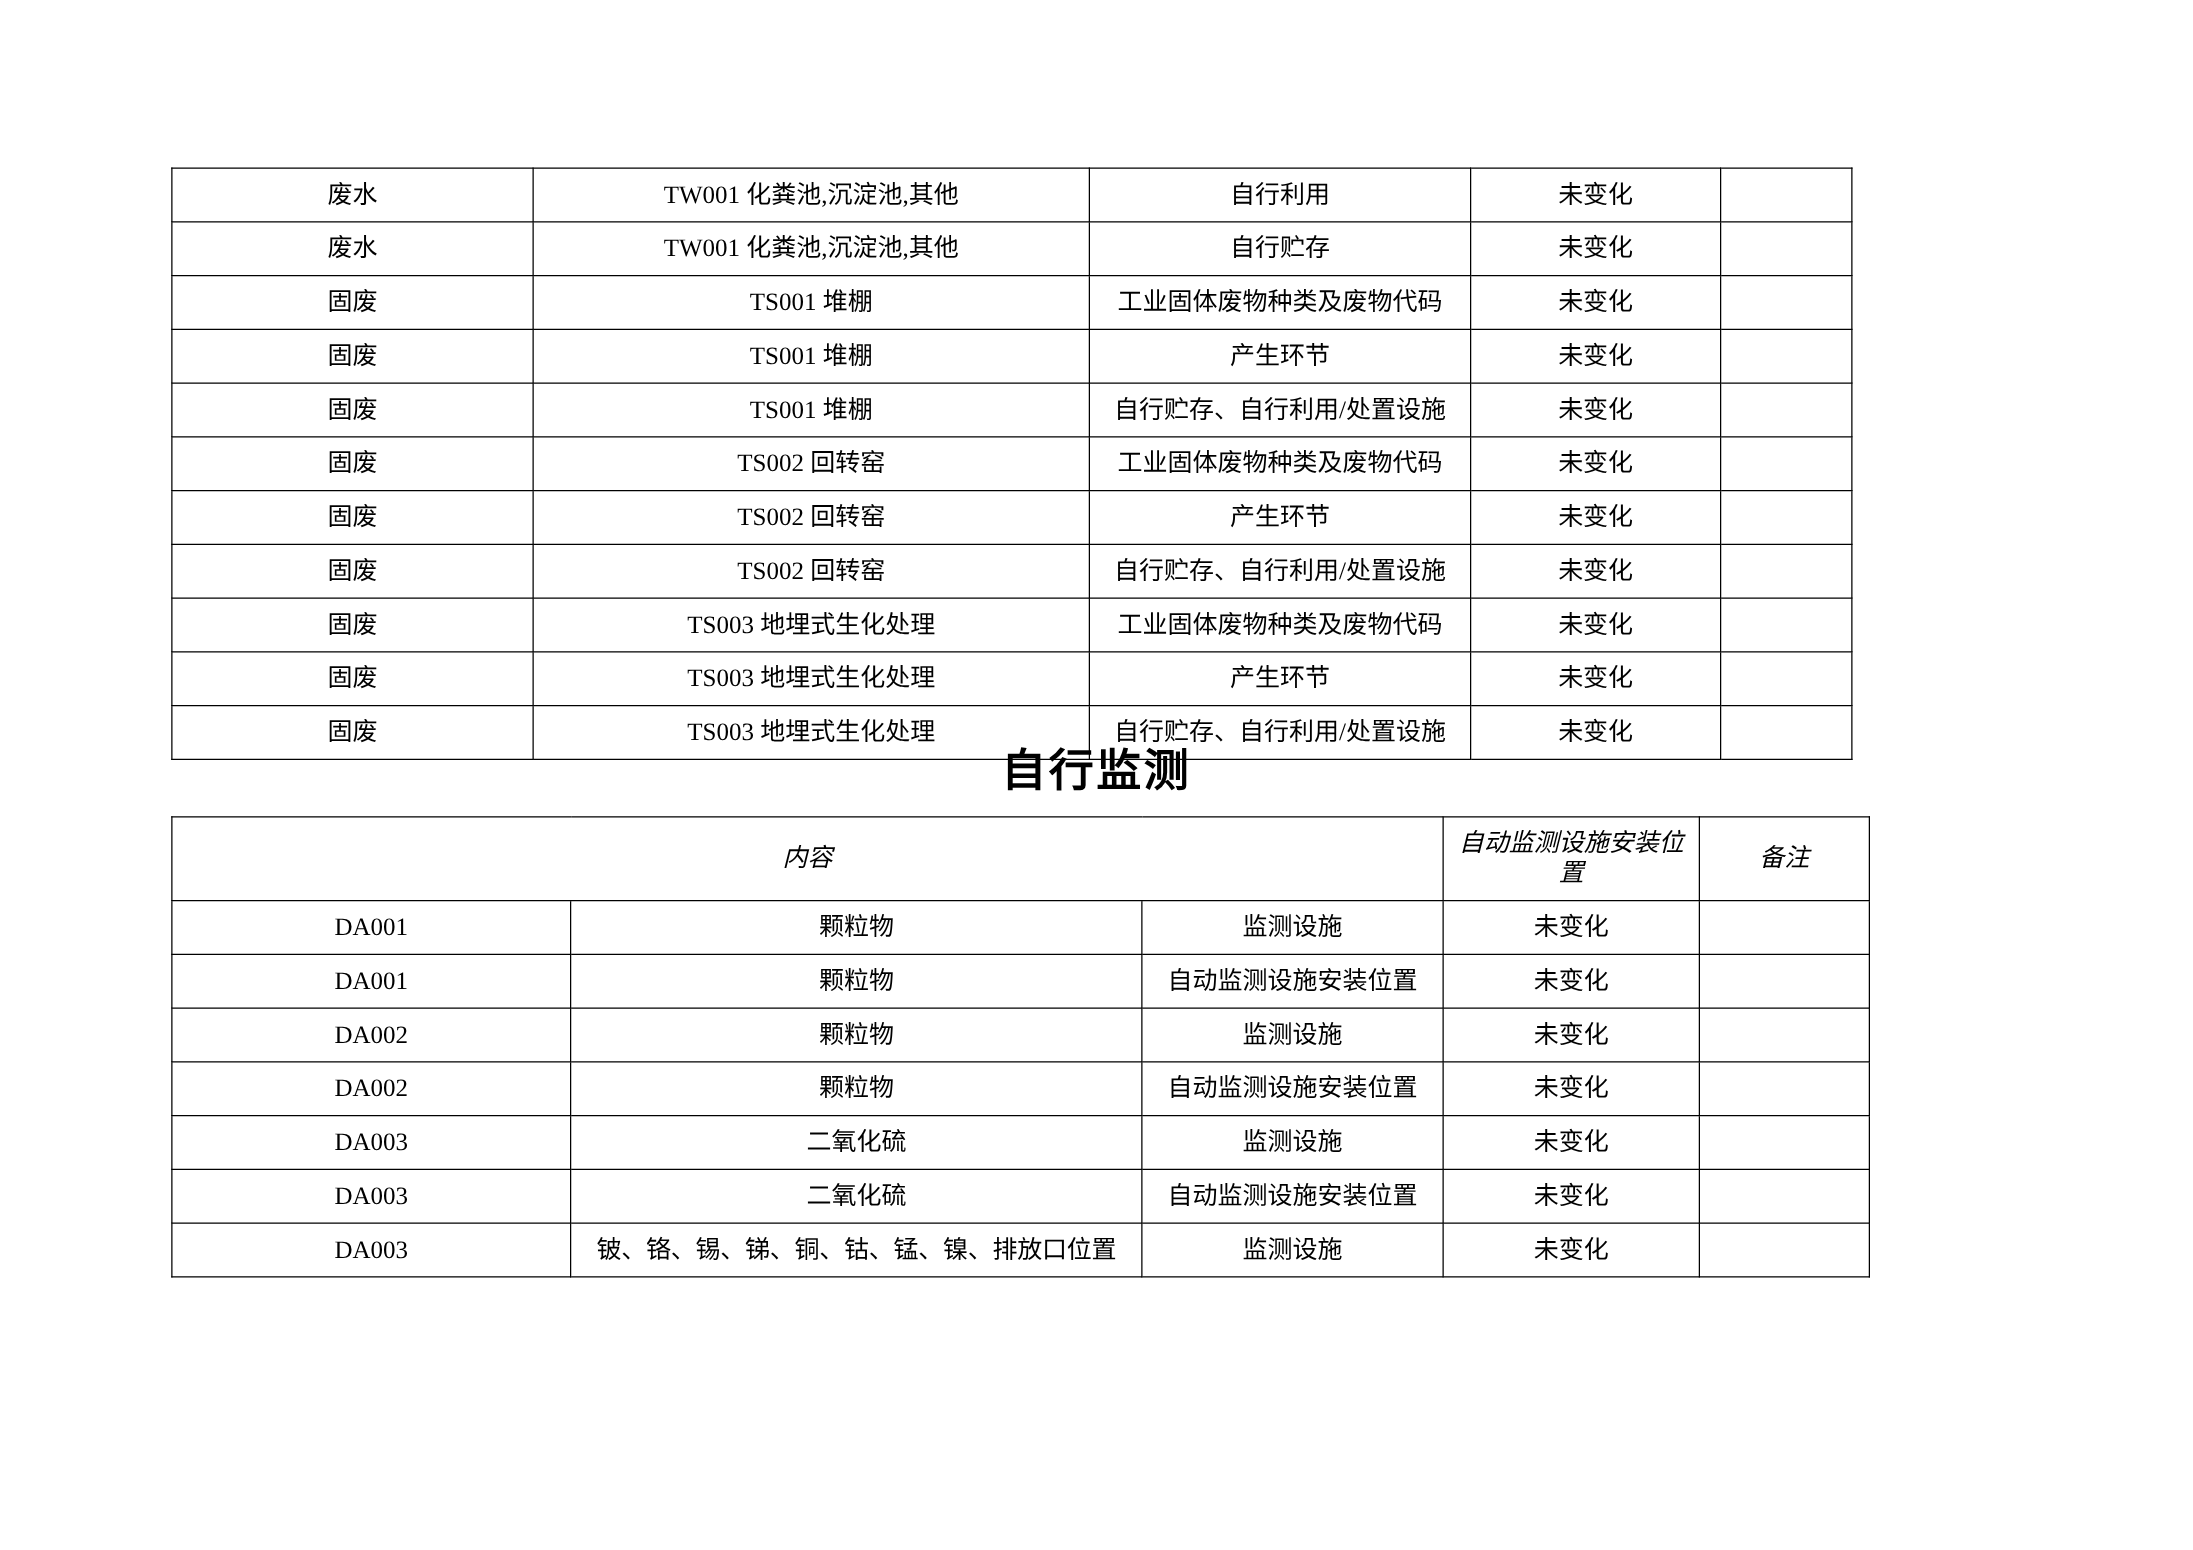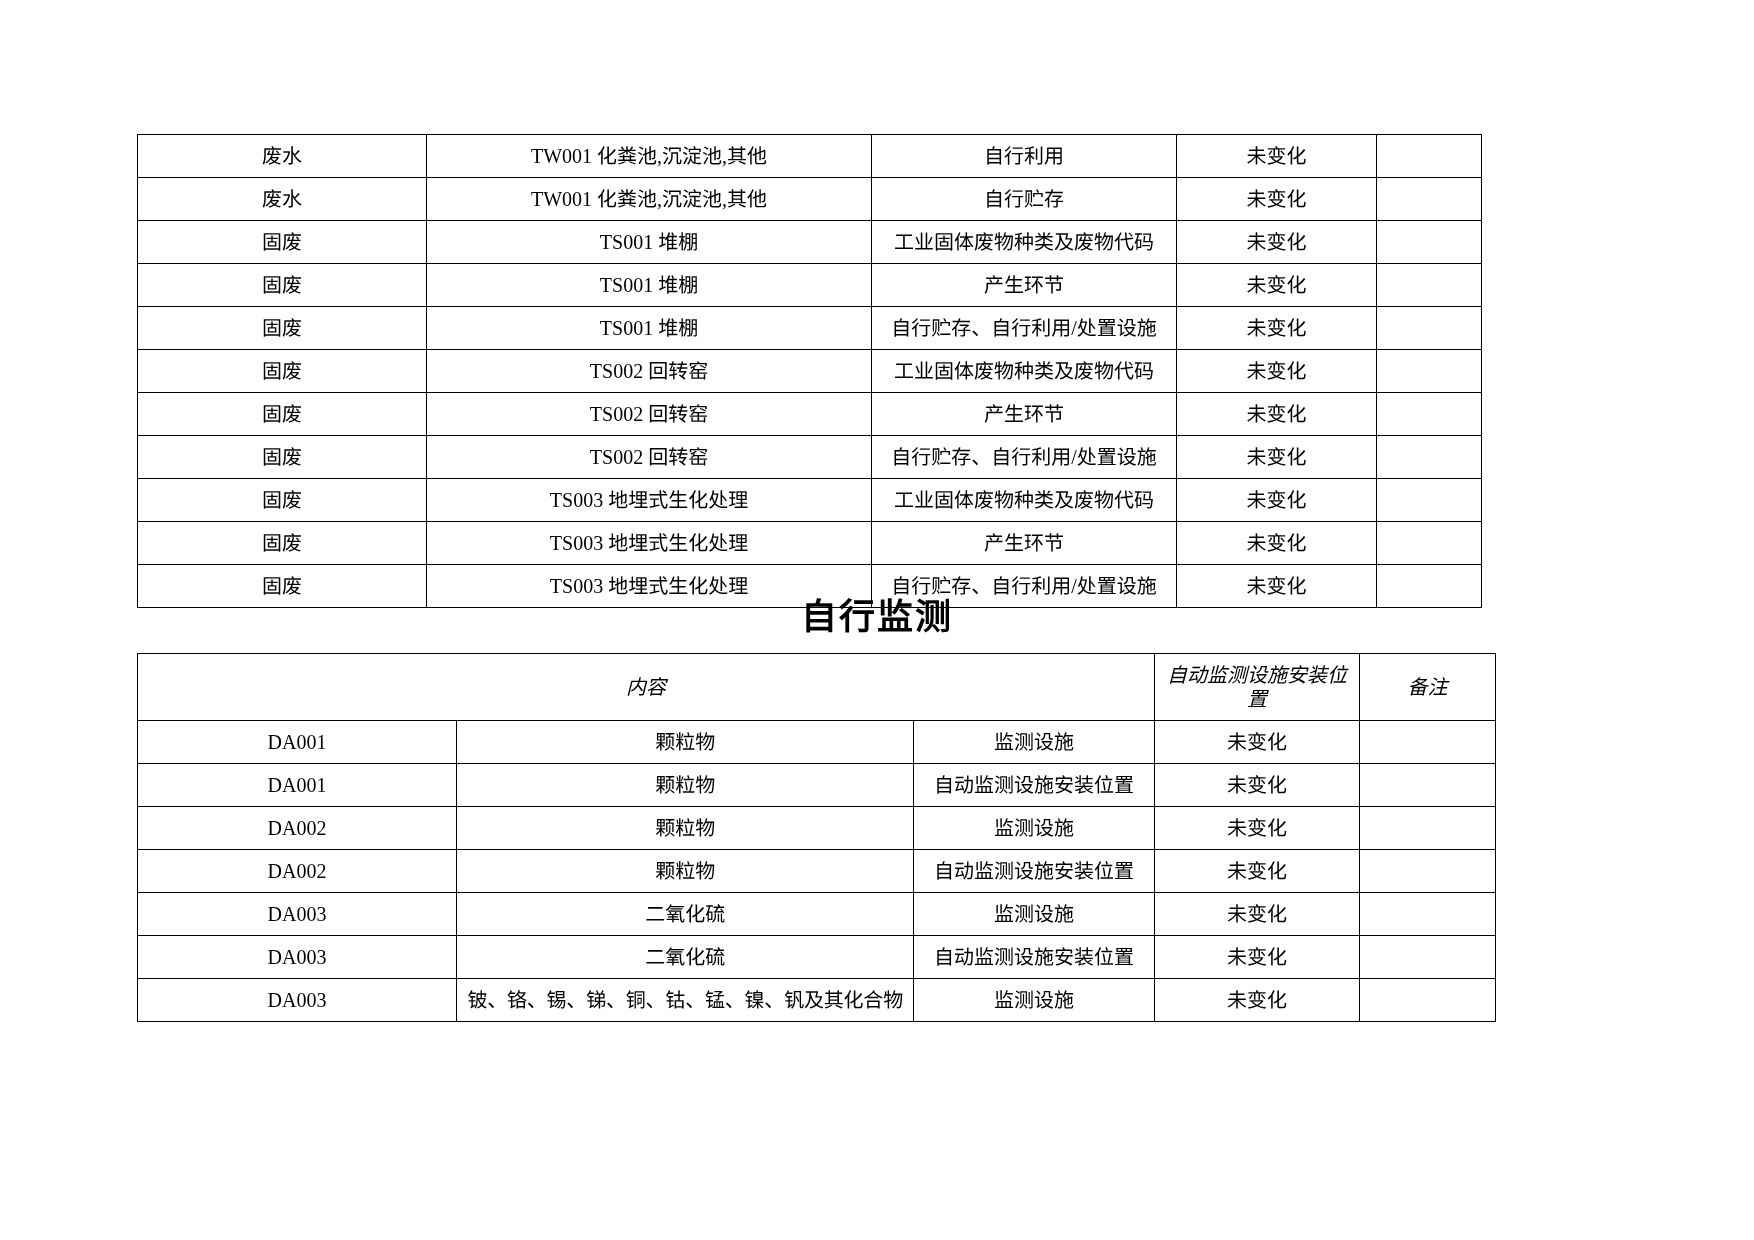--- a/index.html
+++ b/index.html
@@ -244,21 +244,21 @@
         </tr>
         <tr>
           <td>DA003</td>
           <td>二氧化硫</td>
           <td>自动监测设施安装位置</td>
           <td>未变化</td>
           <td></td>
         </tr>
         <tr>
           <td>DA003</td>
-          <td class="cell-wide-sub">铍、铬、锡、锑、铜、钴、锰、镍、钒及其化合物</td>
+          <td class="cell-wide-sub">铍、铬、锡、锑、铜、钴、锰、镍、排放口位置</td>
           <td>监测设施</td>
           <td>未变化</td>
           <td></td>
         </tr>
       </tbody>
     </table>
   </div>
 
 </div>
 

